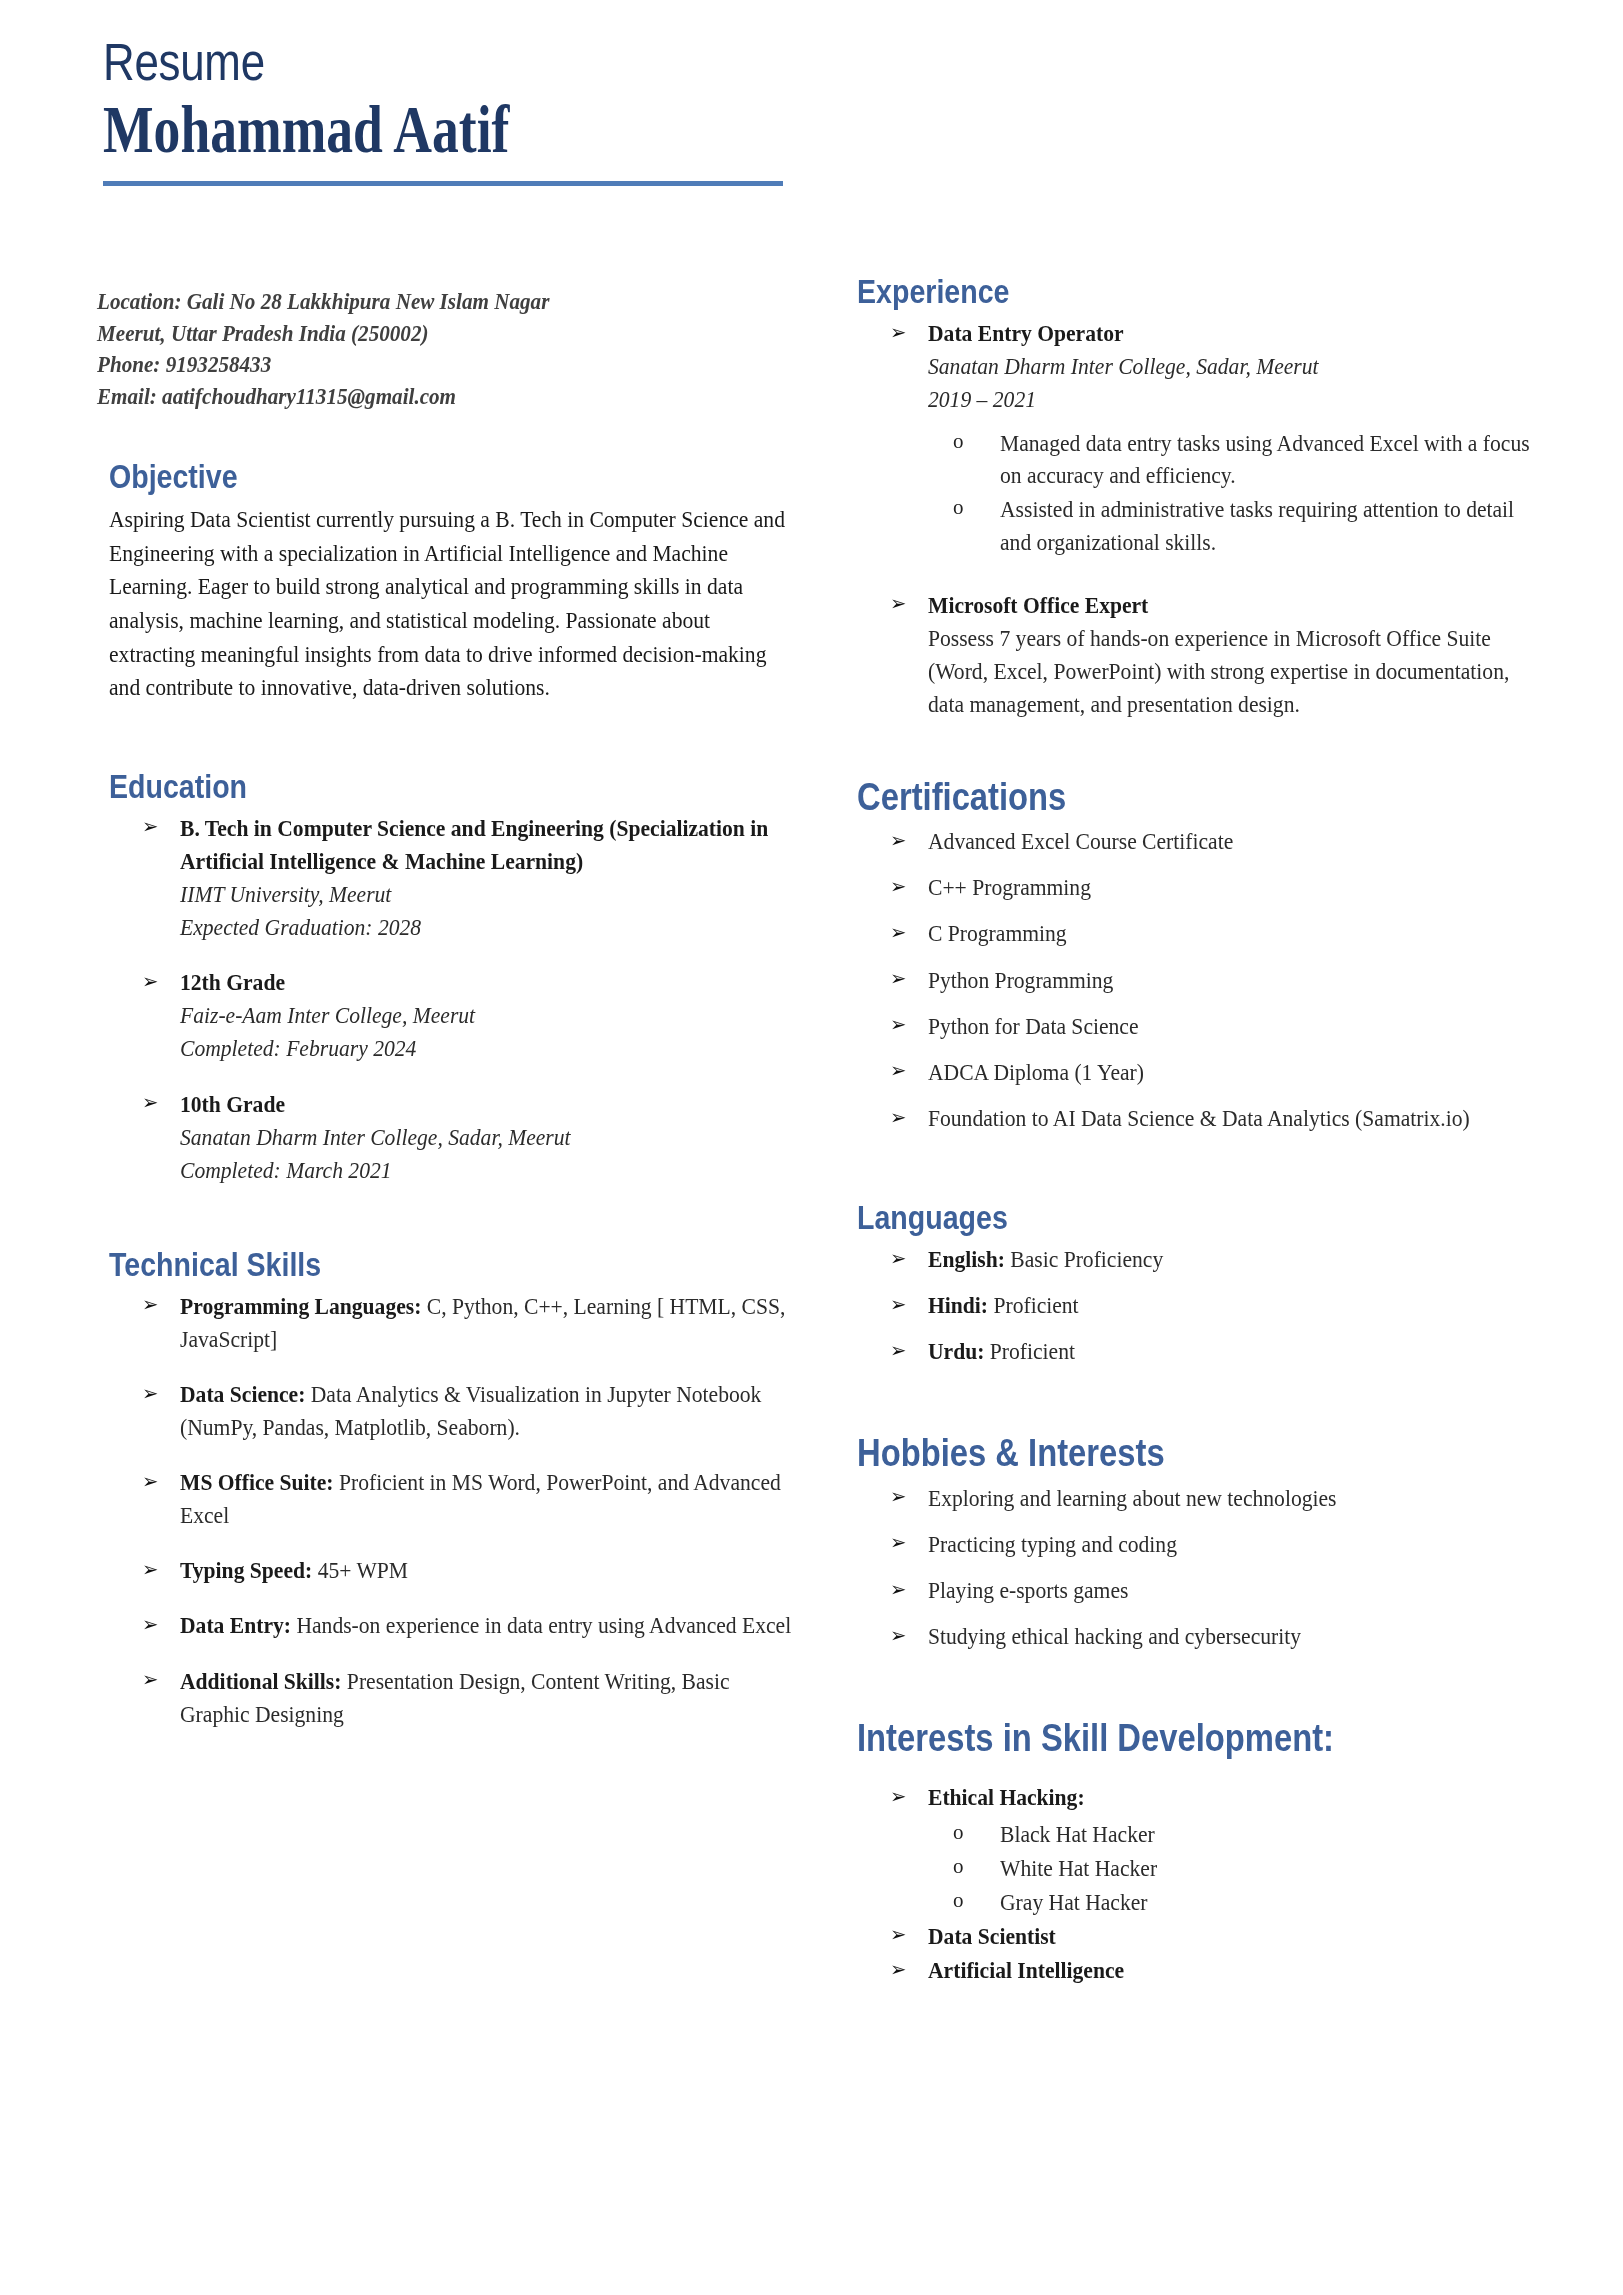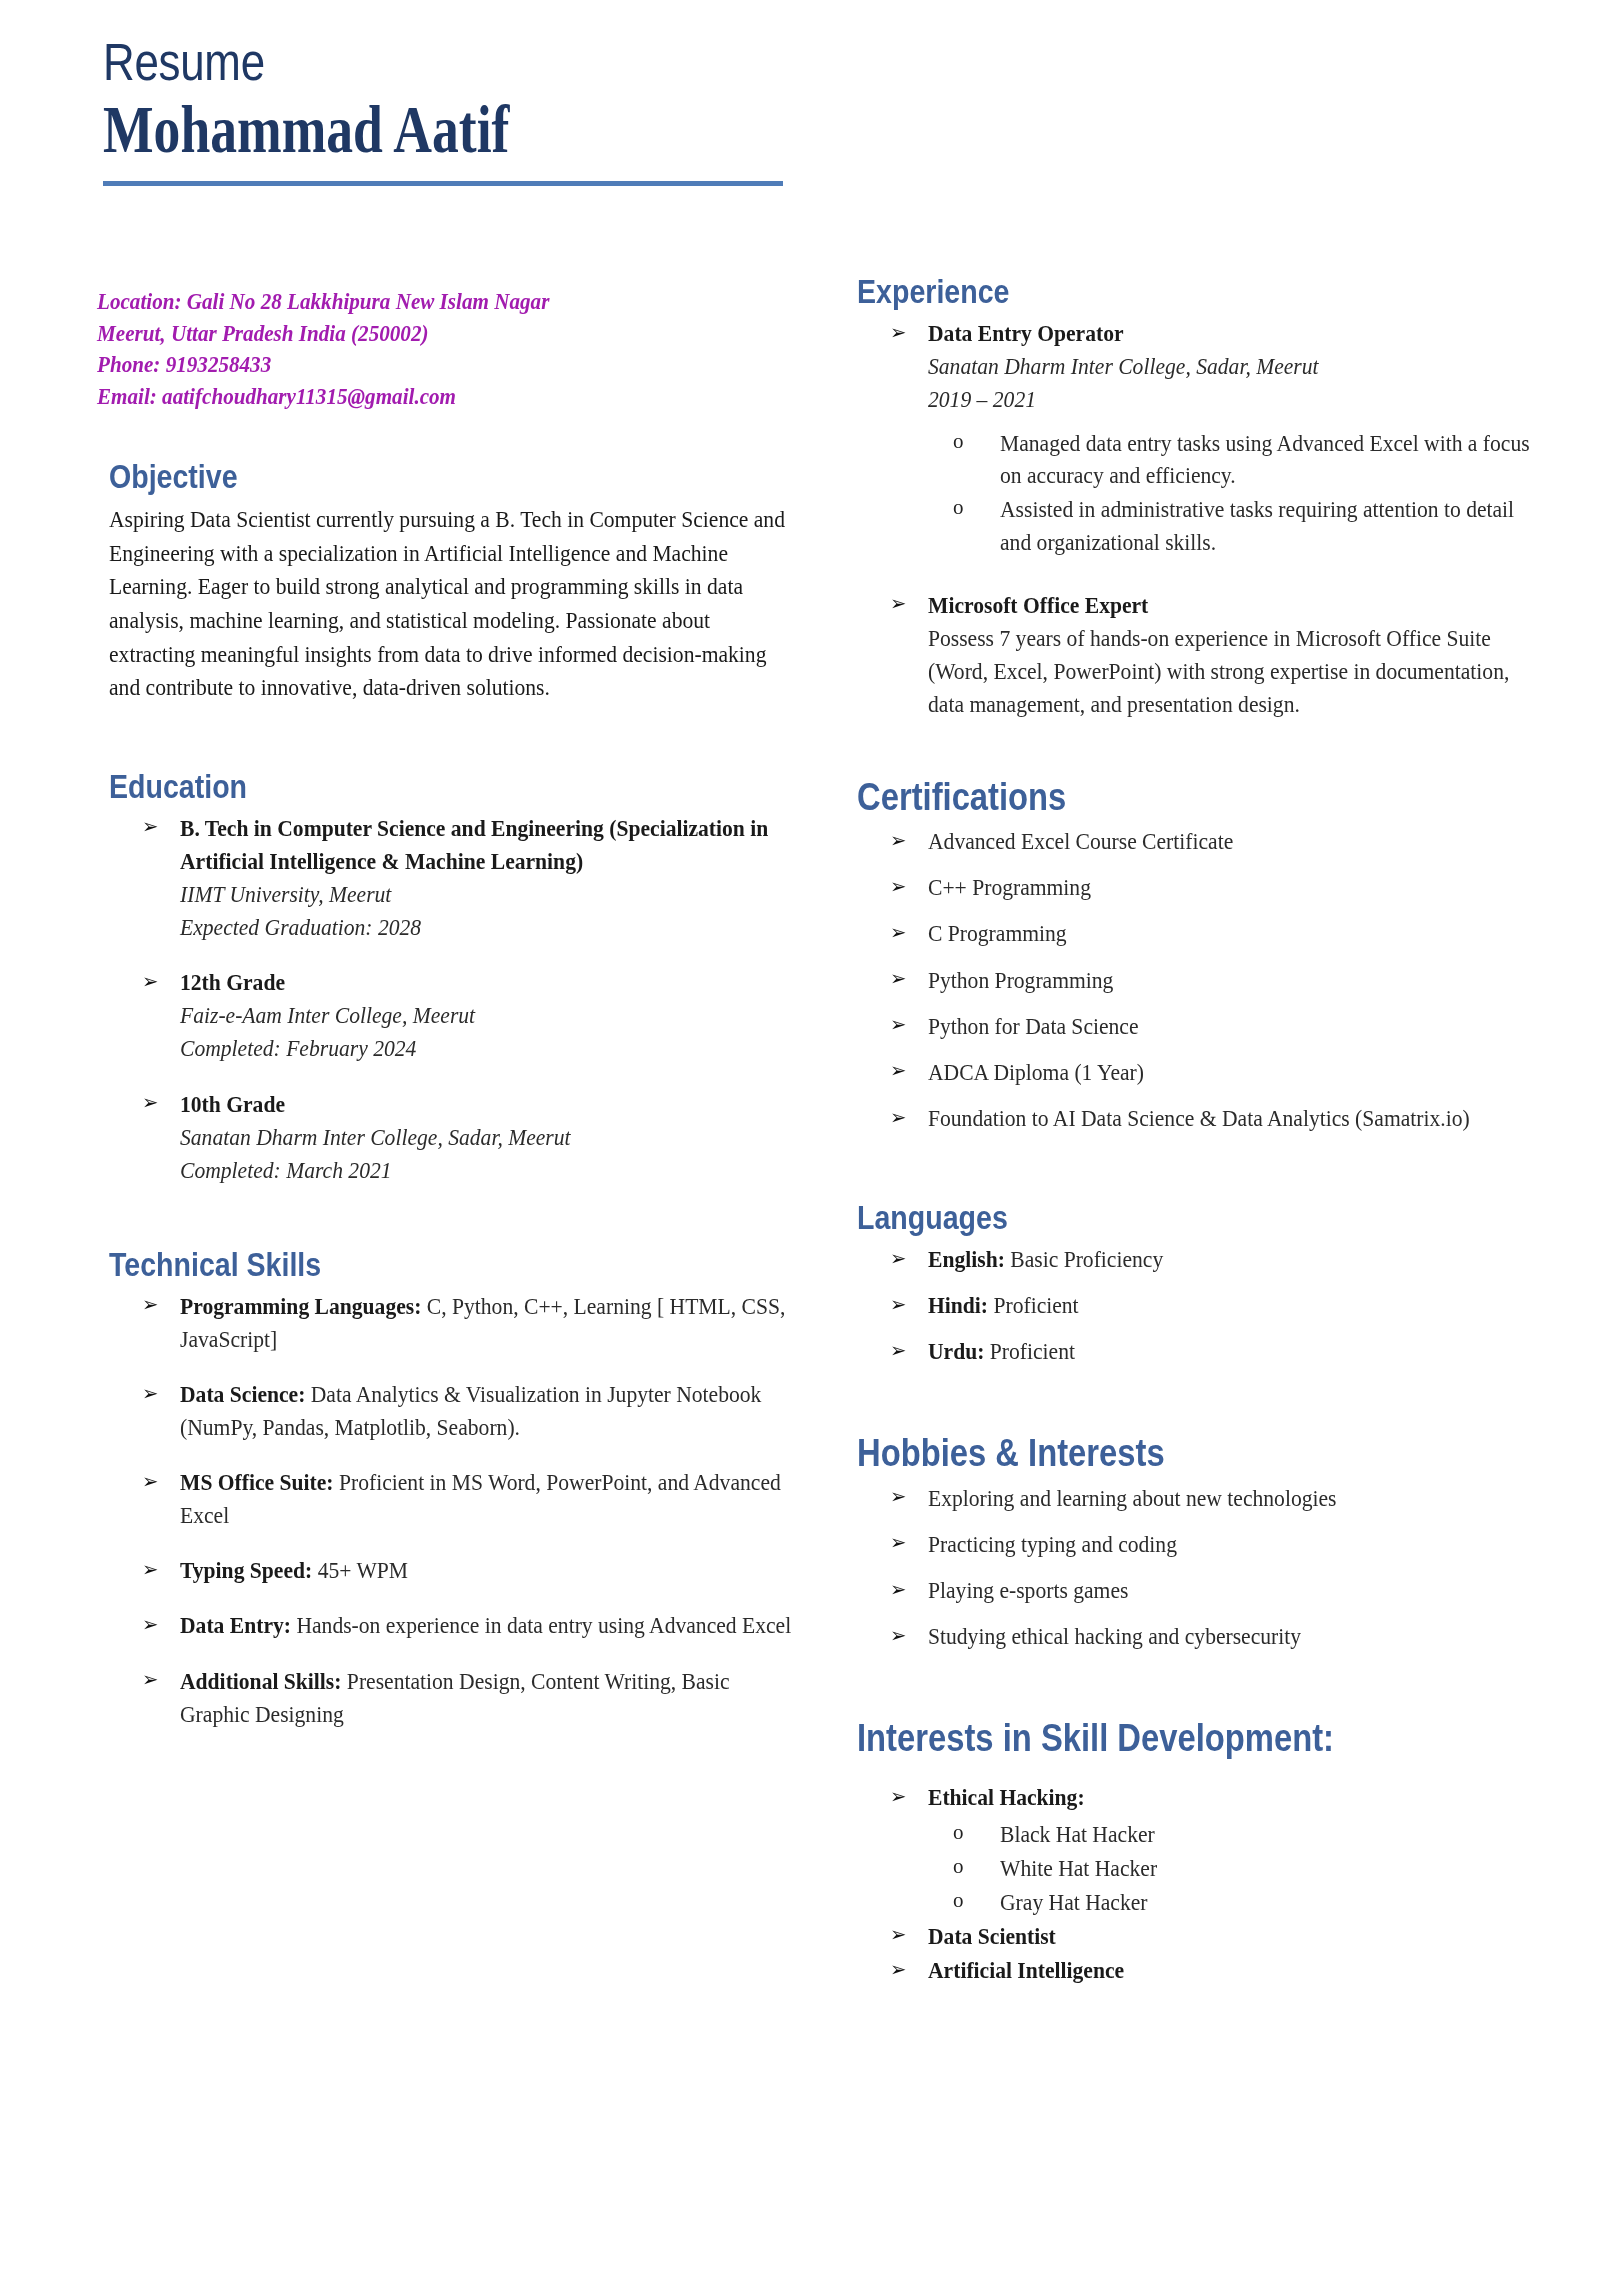--- a/index.html
+++ b/index.html
@@ -63,21 +63,21 @@
   .contact {
     position: absolute;
     left: 97px;
     top: 286px;
     width: 680px;
     font-family: "Liberation Serif", serif;
     font-weight: bold;
     font-style: italic;
     font-size: 24px;
     line-height: 1.32;
-    color: #a21caf;
+    color: #404040;
   }
   .contact > div {
     transform: scaleX(0.88);
     transform-origin: left center;
     white-space: nowrap;
   }
 
   
   .col-left {
     position: absolute;

